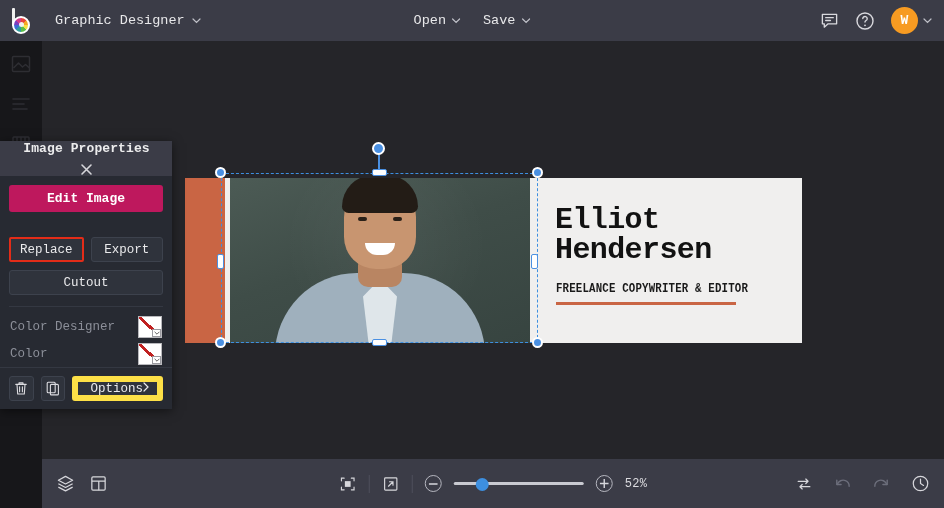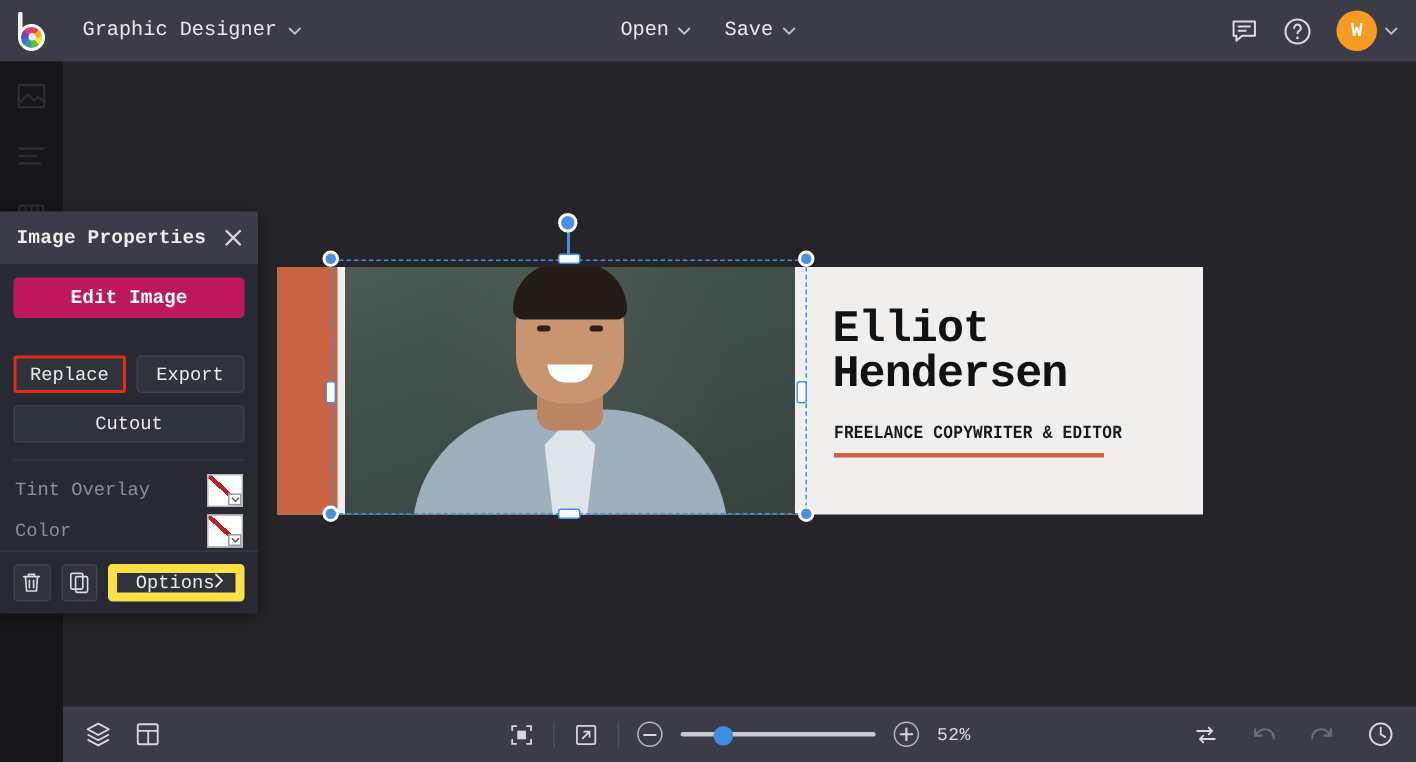--- a/index.html
+++ b/index.html
@@ -184,20 +184,21 @@
   
   .panel {
     position: absolute; left: 0; top: 141px; width: 172px; height: 268px;
     background: #272a32; box-shadow: 0 2px 10px rgba(0,0,0,.5);
     z-index: 20;
   }
   .panel-head {
     height: 35px; background: #3b3c47;
     display: flex; align-items: center; justify-content: space-between;
     padding: 0 10px 0 11px;
+    flex-direction: column;
   }
   .panel-title { color: #ececed; font-size: 13px; font-weight: bold; letter-spacing: .1px; }
   .panel-close { color: #d6d6da; cursor: pointer; display: flex; }
   .panel-body { padding: 9px 9px 0 9px; }
 
   .btn-green {
     display: flex; align-items: center; justify-content: center;
     height: 27px; width: 100%; background: #be185d; color: #ffffff;
     font-size: 13px; font-weight: bold; border-radius: 3px; cursor: pointer;
   }
@@ -249,21 +250,21 @@
     color: #dcdce0; cursor: pointer;
   }
   .options-btn {
     flex: 1; height: 25px; background: #2f333c; border: 6px solid #fde047; border-radius: 3px;
     display: flex; align-items: center; justify-content: space-between;
     padding: 0 8px 0 12px; color: #eaeaec; font-size: 12.5px; cursor: pointer;
   }
 
   
   .bottombar {
-    position: absolute; left: 42px; bottom: 0; width: 902px; height: 37px;
+    position: absolute; left: 42px; bottom: 0; width: 902px; height: 49px;
     background: #3b3c47; display: flex; align-items: center;
   }
   .bb-left { display: flex; align-items: center; gap: 14px; padding-left: 14px; }
   .bb-center {
     position: absolute; left: 50%; transform: translateX(-50%);
     display: flex; align-items: center; gap: 12px;
   }
   .bb-right { position: absolute; right: 14px; display: flex; align-items: center; gap: 20px; }
   .bb-icon { color: #d7d7dc; cursor: pointer; display: flex; align-items: center; }
   .bb-icon.dim { color: #6c6e7b; }
@@ -424,21 +425,21 @@
       <div class="btn-row">
         <div class="btn-dark highlight">Replace</div>
         <div class="btn-dark">Export</div>
       </div>
 
       <div class="btn-wide">Cutout</div>
 
       <div class="divider"></div>
 
       <div class="prop-row">
-        <span class="prop-label">Tint Overlay</span>
+        <span class="prop-label">Color Designer</span>
         <span class="swatch">
           <span class="slash"></span>
           <span class="mini">
             <svg width="6" height="4" viewBox="0 0 6 4">
                 <path d="M.6.8L3 3.2 5.4.8" stroke="#555" stroke-width=".9" fill="none"></path>
               </svg>
           </span>
         </span>
       </div>
 

